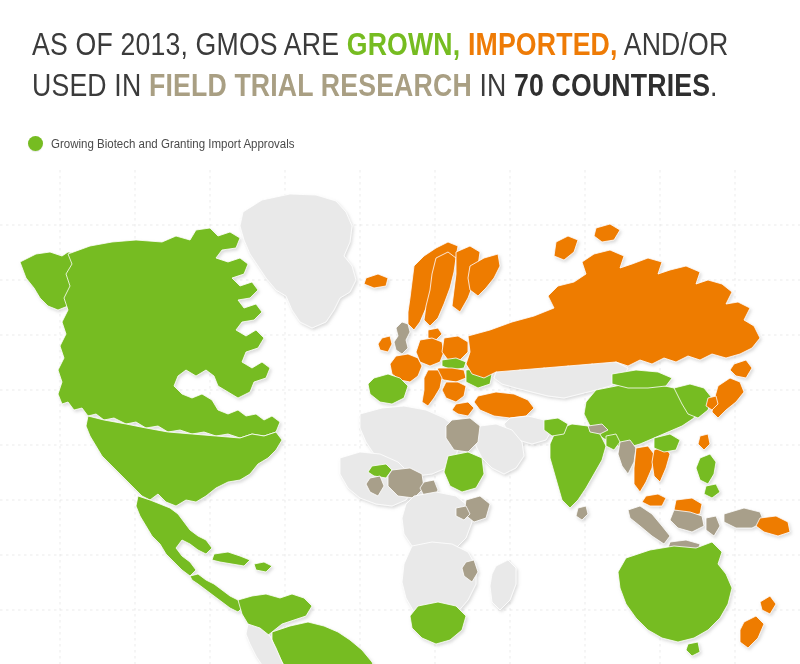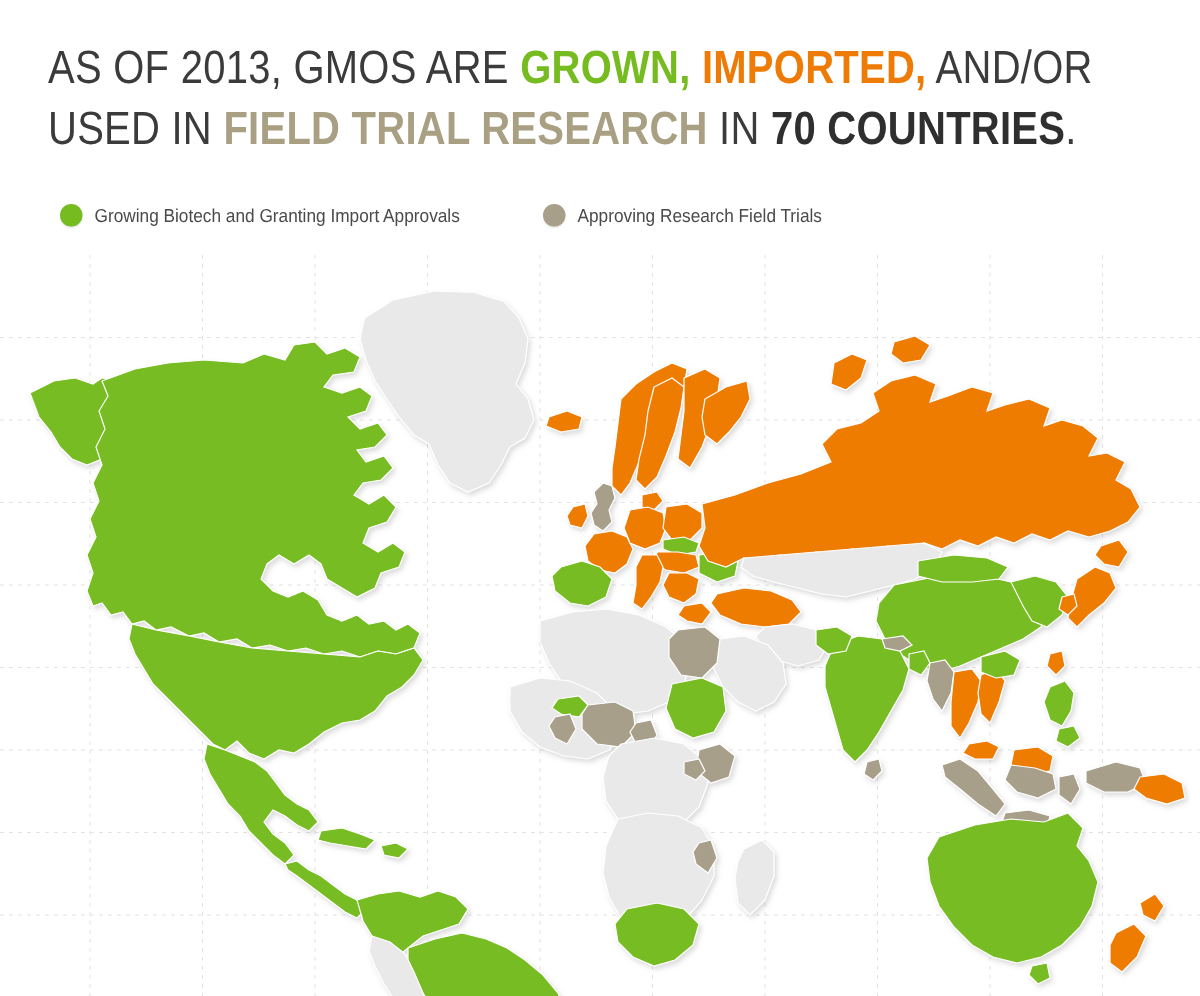--- a/index.html
+++ b/index.html
@@ -28,21 +28,21 @@
     transform-origin:left center;
   }
   .t-plain{color:#3b3b3b;font-weight:400;}
   .t-green{color:#76bc21;font-weight:700;}
   .t-orange{color:#ee7b06;font-weight:700;}
   .t-tan{color:#a99f83;font-weight:700;}
   .t-dark{color:#2f2f2f;font-weight:700;}
 
   
   .legend{
-    position:absolute;left:40px;top:136px;
+    position:absolute;left:28px;top:136px;
     display:flex;align-items:center;
   }
   .legend-item{display:flex;align-items:center;margin-right:34px;}
   .legend-dot{
     width:15px;height:15px;border-radius:50%;
     margin-right:8px;flex:0 0 auto;
     box-shadow:0 1px 1px rgba(0,0,0,0.10);
   }
   .legend-label{
     font-family:"Liberation Sans Narrow","Liberation Sans",sans-serif;
@@ -72,24 +72,20 @@
     </div>
     <div class="title-line">
       <span class="t-plain">USED IN </span><span class="t-tan">FIELD TRIAL RESEARCH</span><span class="t-plain"> IN </span><span class="t-dark">70 COUNTRIES</span><span class="t-plain">.</span>
     </div>
   </div>
 
   <div class="legend">
     <div class="legend-item">
       <span class="legend-dot" style="background:#76bc21"></span>
       <span class="legend-label">Growing Biotech and Granting Import Approvals</span>
-    </div>
-    <div class="legend-item">
-      <span class="legend-dot" style="background:#a89f8a"></span>
-      <span class="legend-label">Approving Research Field Trials</span>
     </div>
   </div>
 
   <div class="map-wrap">
     <svg class="worldmap" viewBox="0 0 800 494" xmlns="http://www.w3.org/2000/svg">
       <defs>
         <filter id="softshadow" x="-20%" y="-20%" width="150%" height="150%">
           <feDropShadow dx="1.5" dy="2" stdDeviation="1.6" flood-color="#9a9a9a" flood-opacity="0.35"></feDropShadow>
         </filter>
       </defs>

